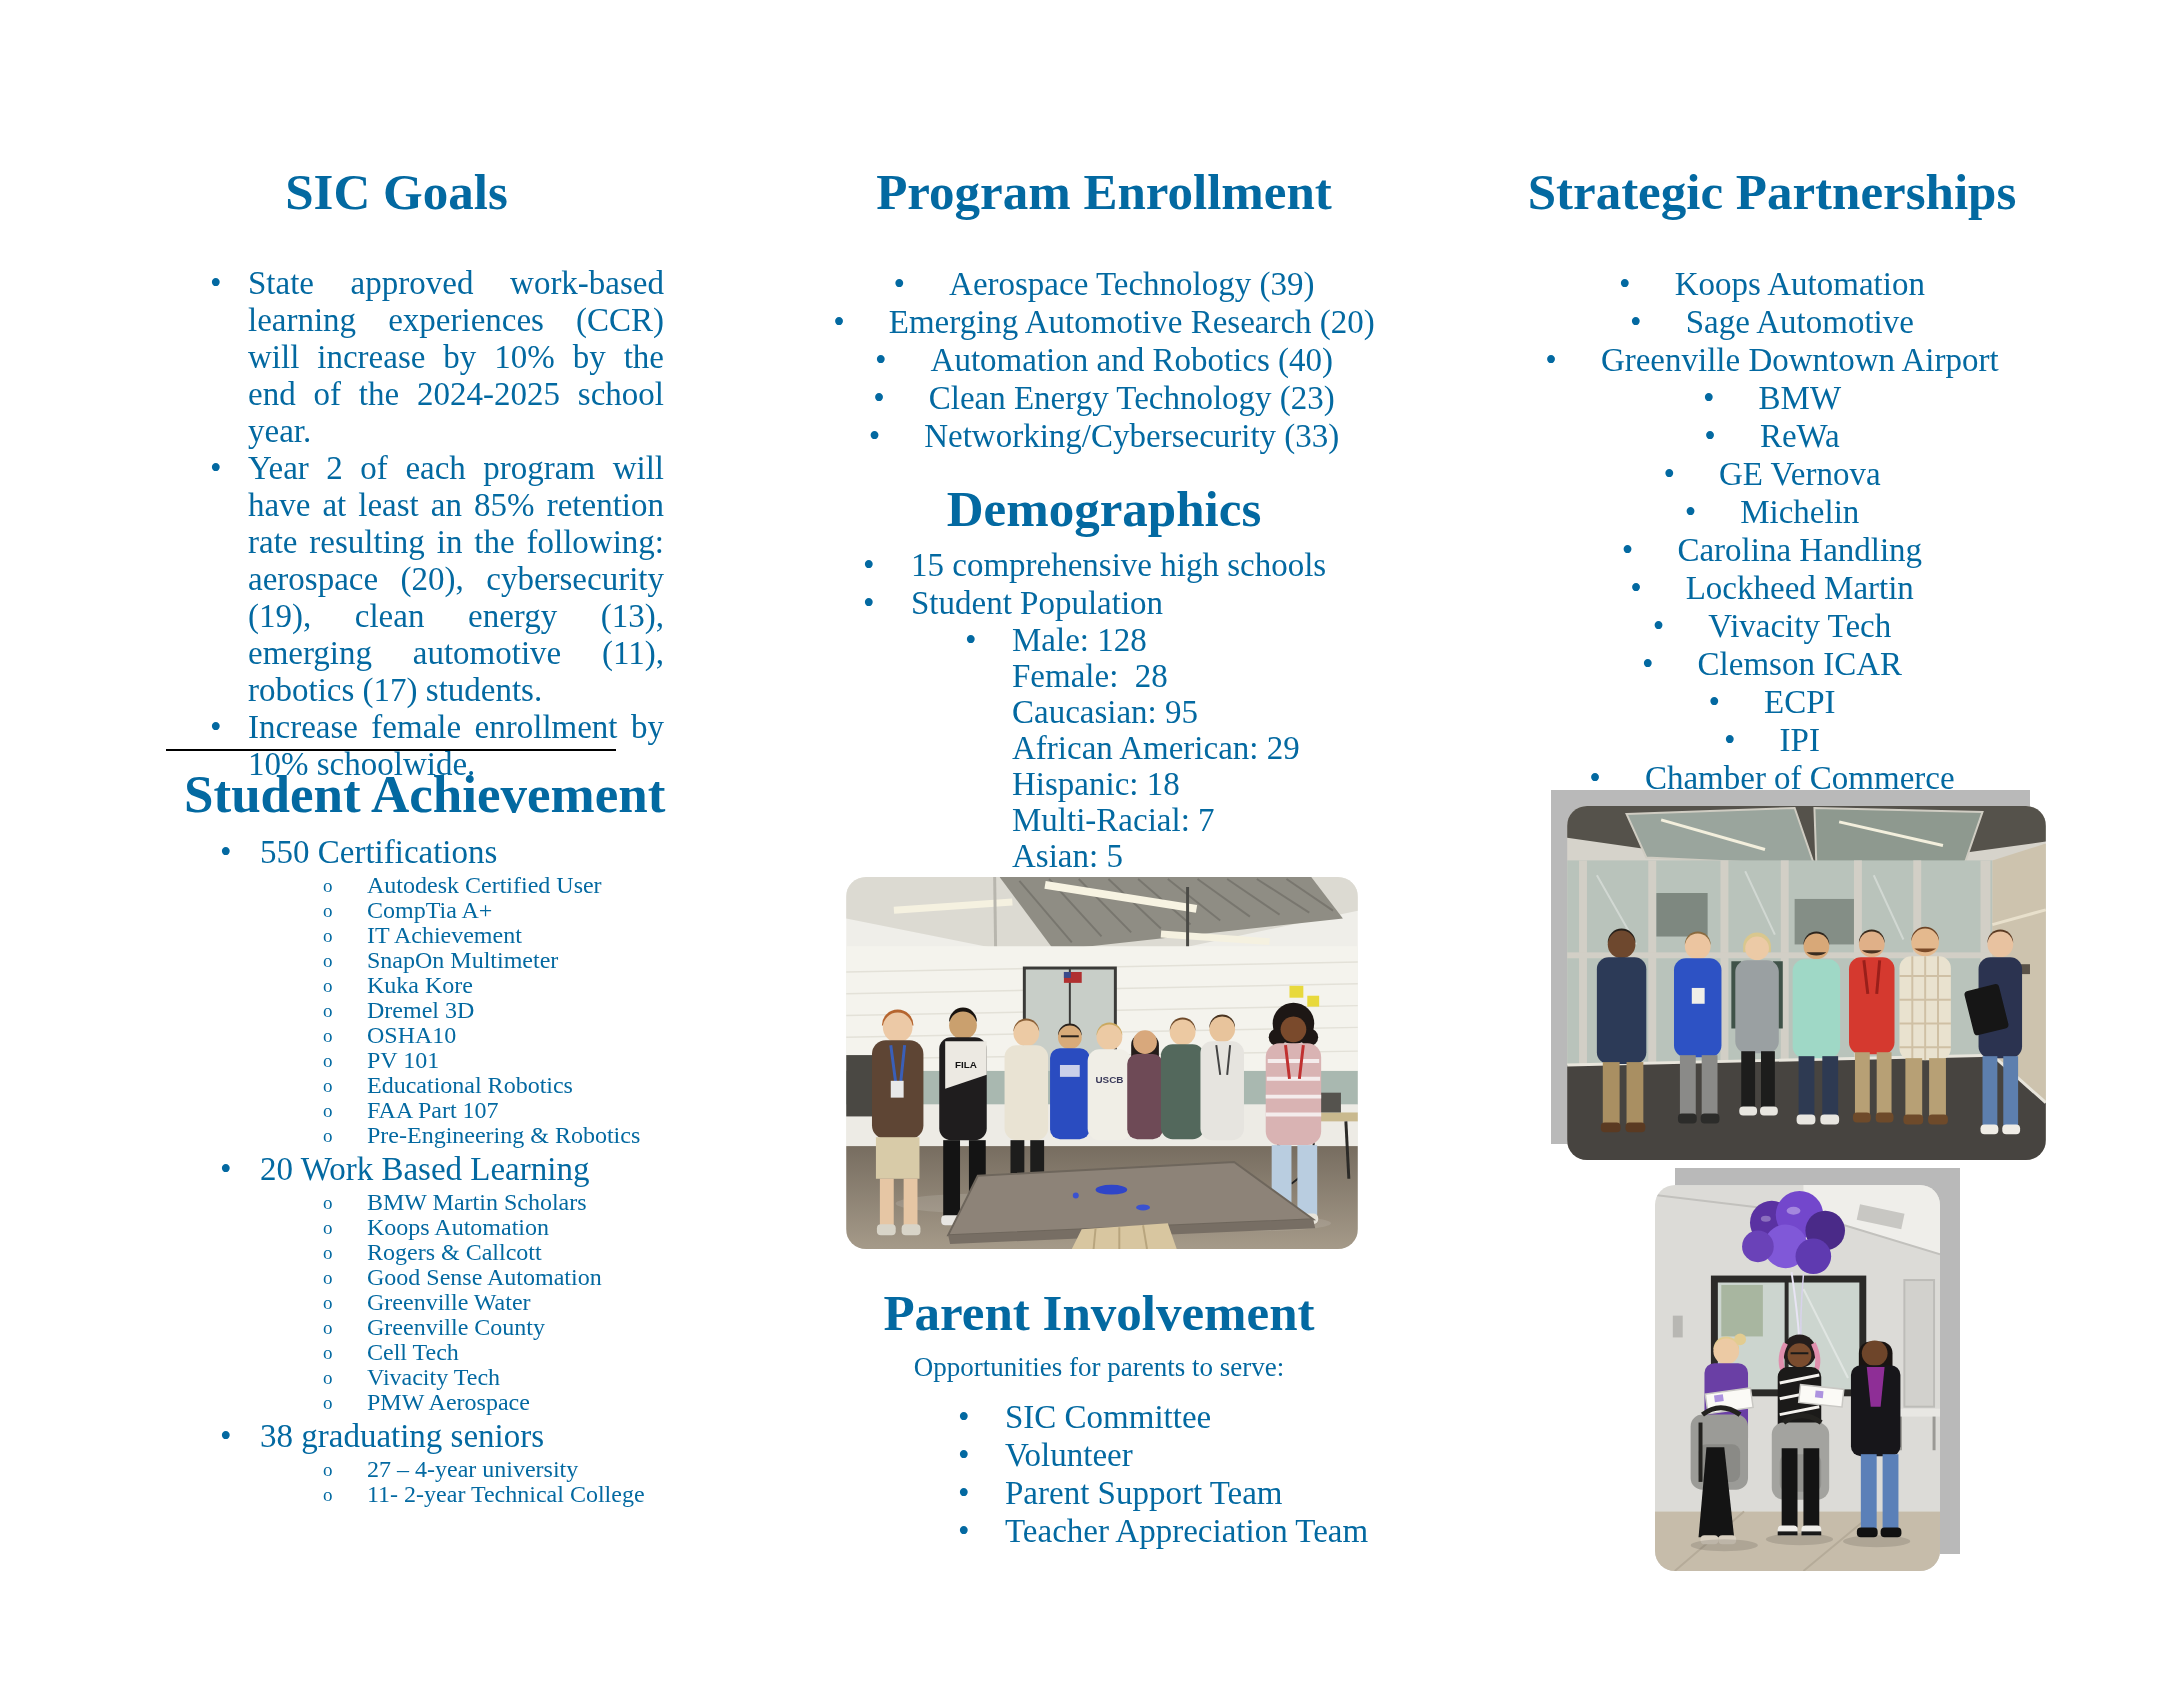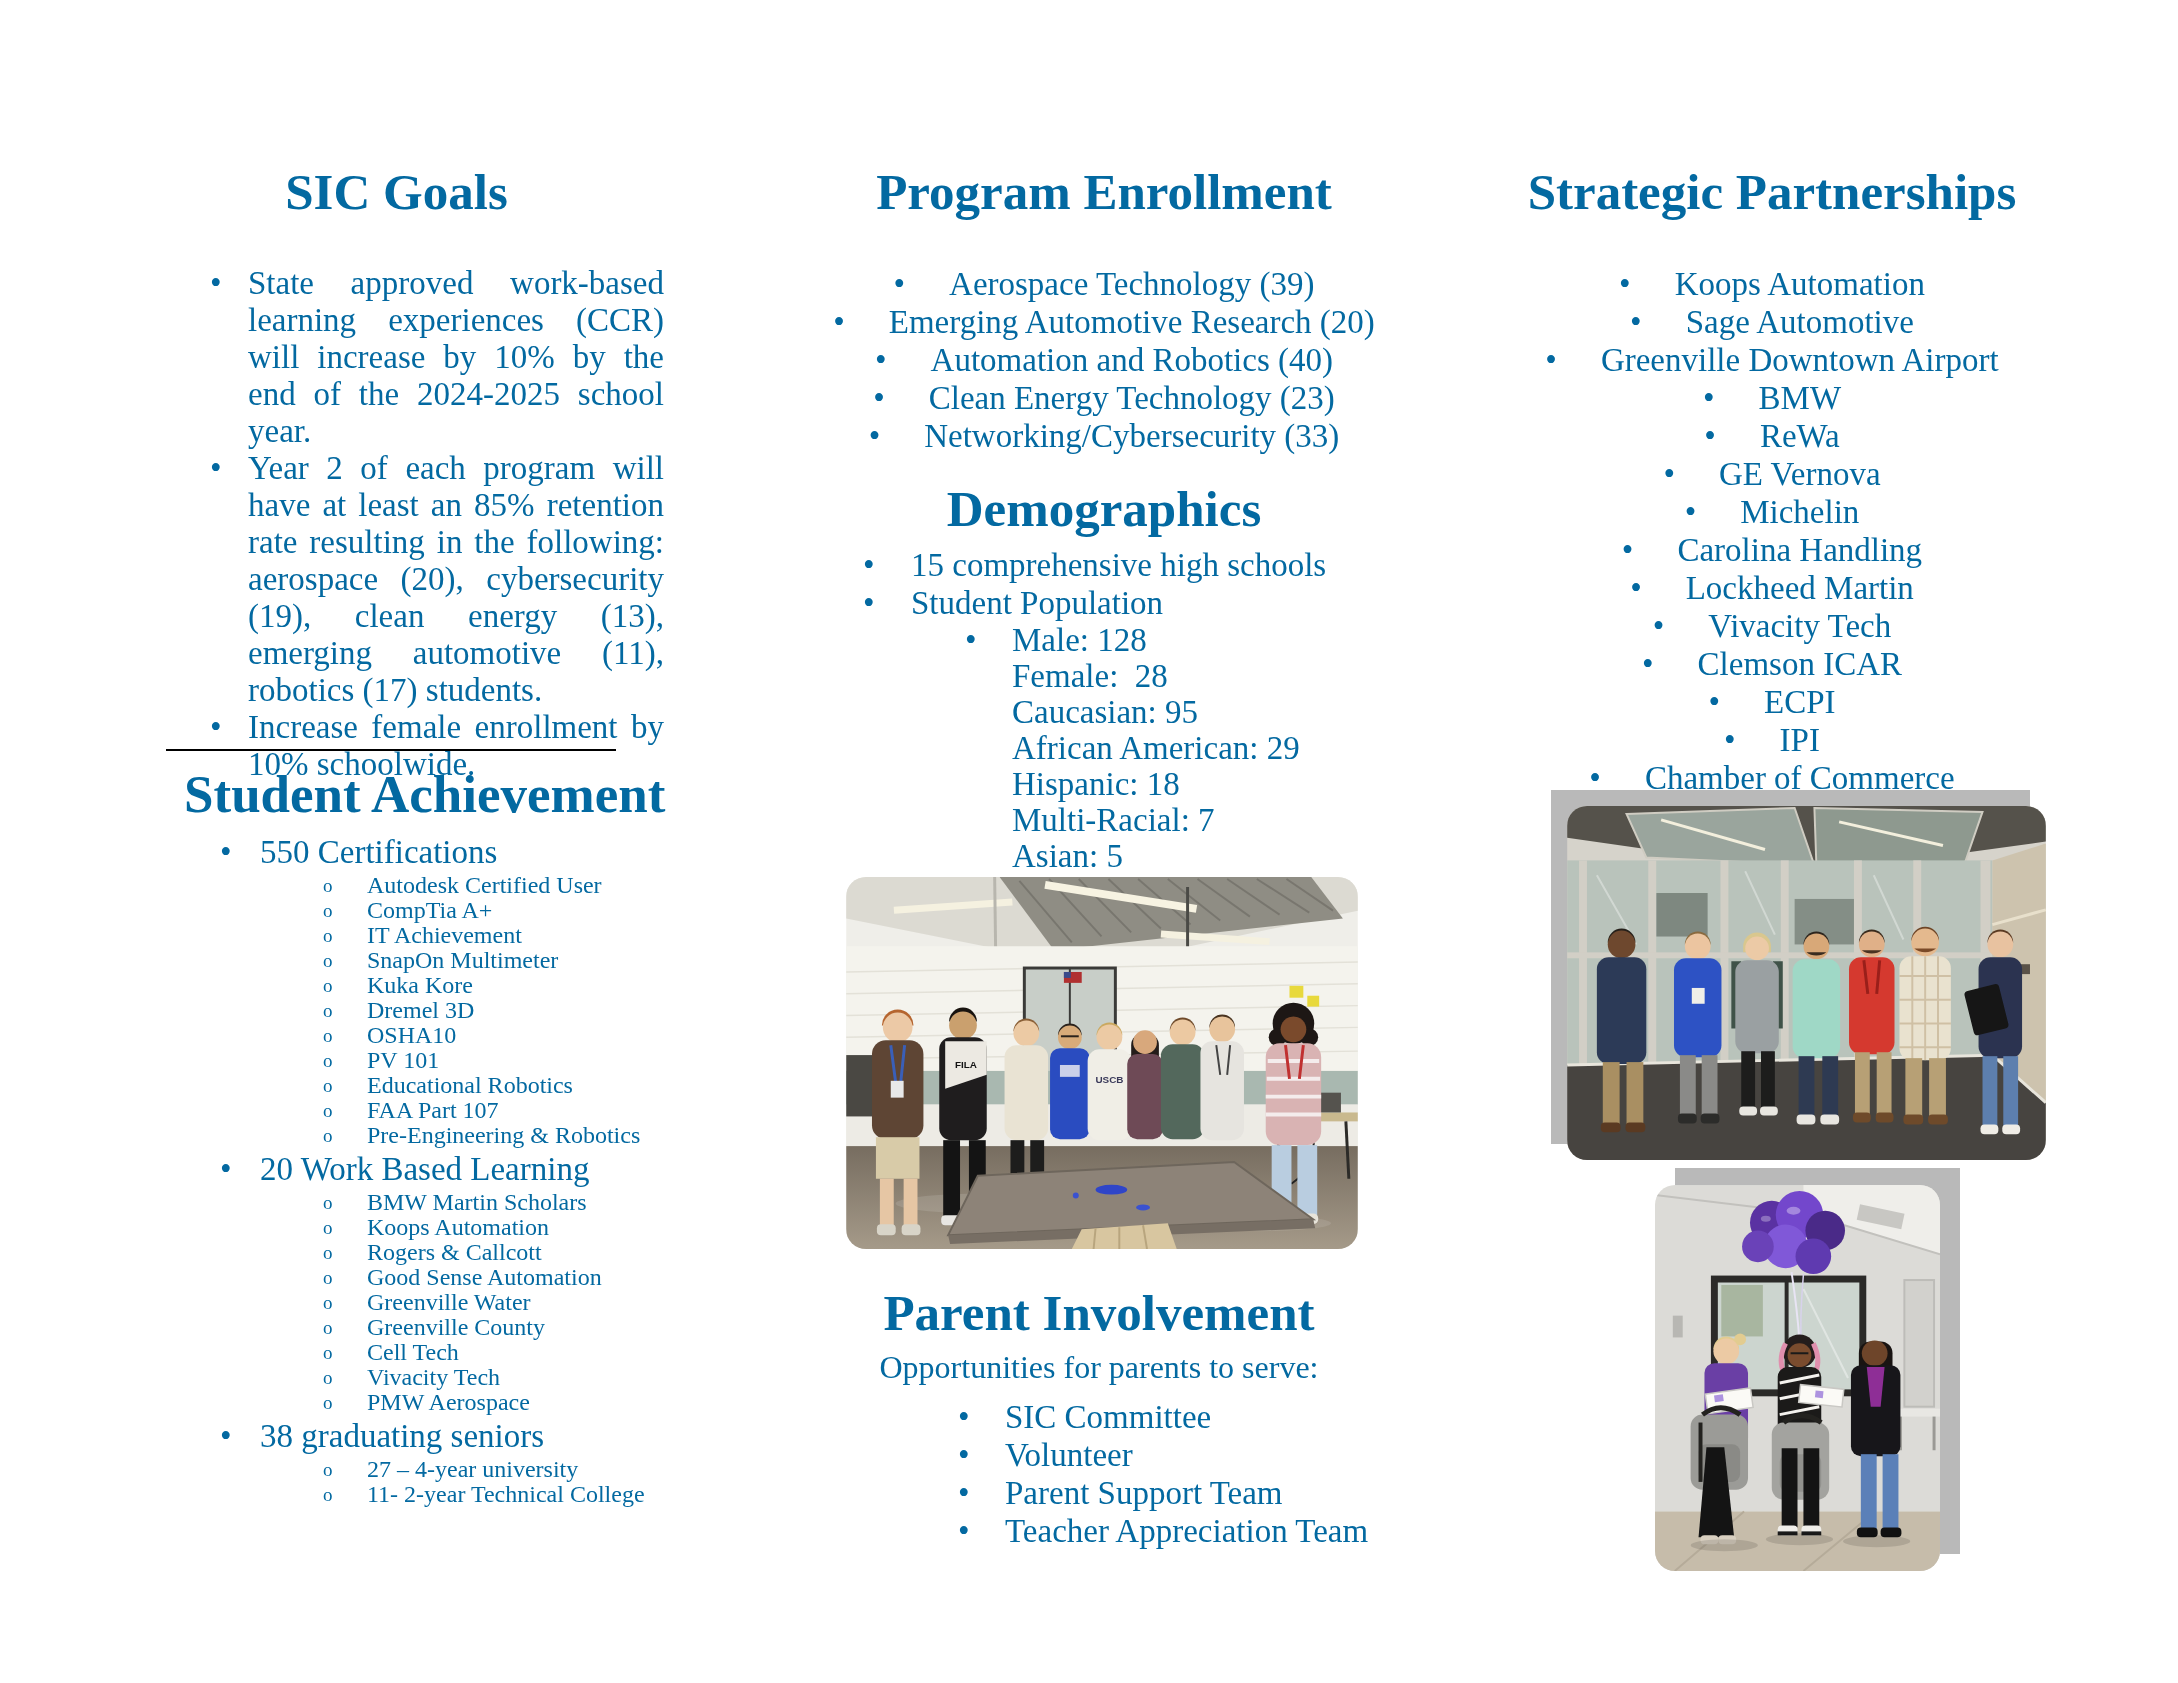--- a/index.html
+++ b/index.html
@@ -27,21 +27,21 @@
   .cline{display:flex;justify-content:center;align-items:baseline;gap:44px;font-size:33px;line-height:38px;}
 
   
   .dline{position:relative;padding-left:94px;font-size:33px;line-height:38px;}
   .dline .m{position:absolute;left:46px;top:0;}
   .pop-first{position:relative;padding-left:195px;font-size:33px;line-height:36px;}
   .pop-first .m{position:absolute;left:148px;top:0;}
   .pop-line{padding-left:195px;font-size:33px;line-height:36px;white-space:pre-wrap;}
 
   
-  .sub-center{font-size:32px;line-height:38px;text-align:center;margin-top:6px;}
+  .sub-center{font-size:27px;line-height:38px;text-align:center;margin-top:6px;}
   .plist{margin-top:12px;}
   .pline{position:relative;padding-left:193px;font-size:33px;line-height:38px;}
   .pline .m{position:absolute;left:146px;top:0;}
 
   .divider{position:absolute;left:166px;top:749px;width:450px;height:2px;background:#000;}
   .shadow{position:absolute;background:#b9b9b9;}
   .photo{position:absolute;overflow:hidden;border-radius:20px;}
   .photo svg{display:block;}
 </style>
 </head>

